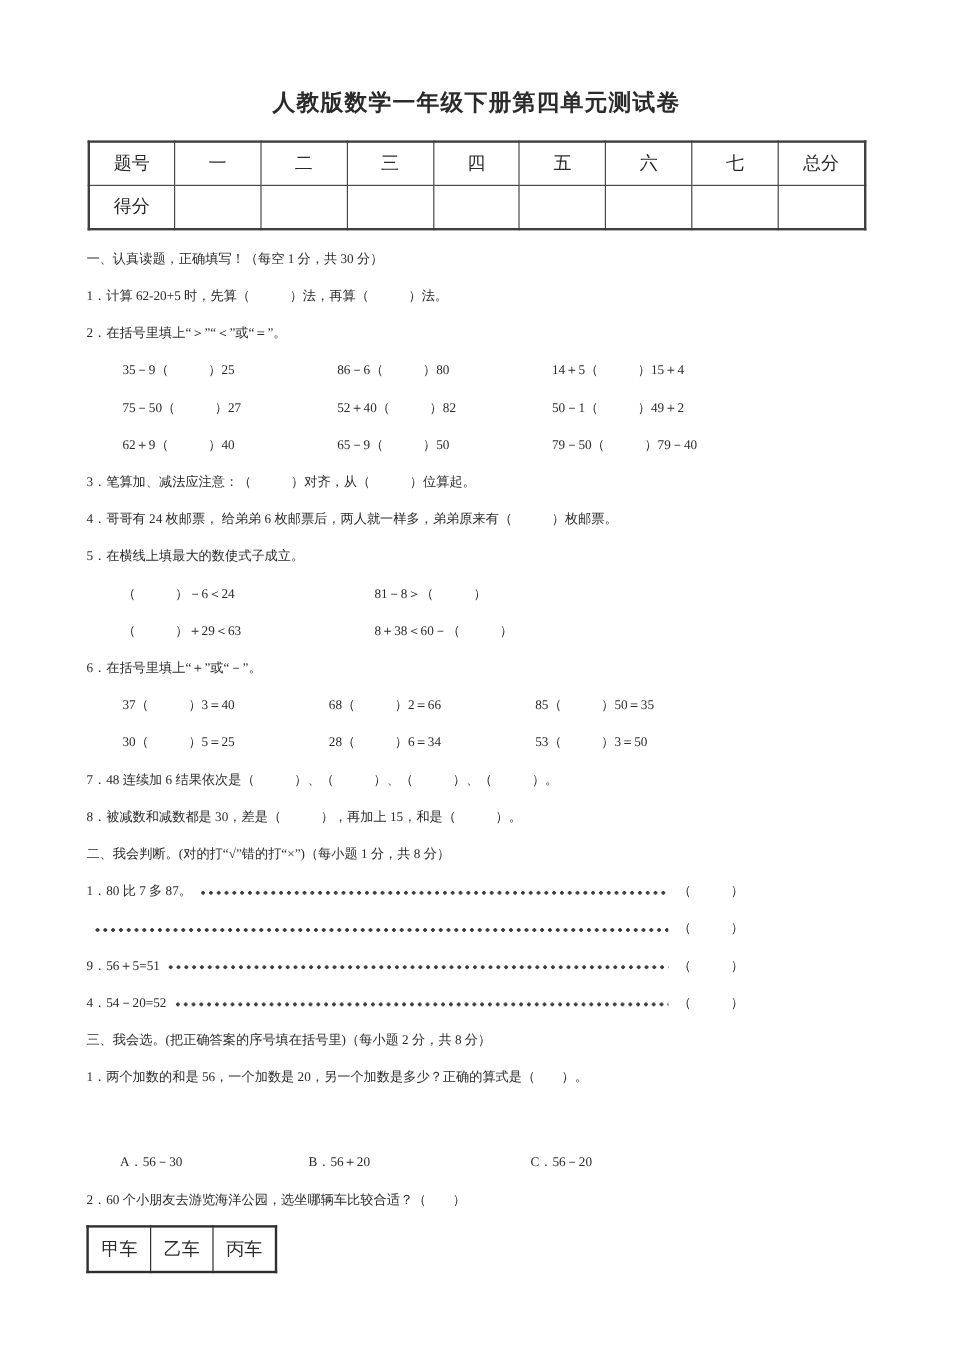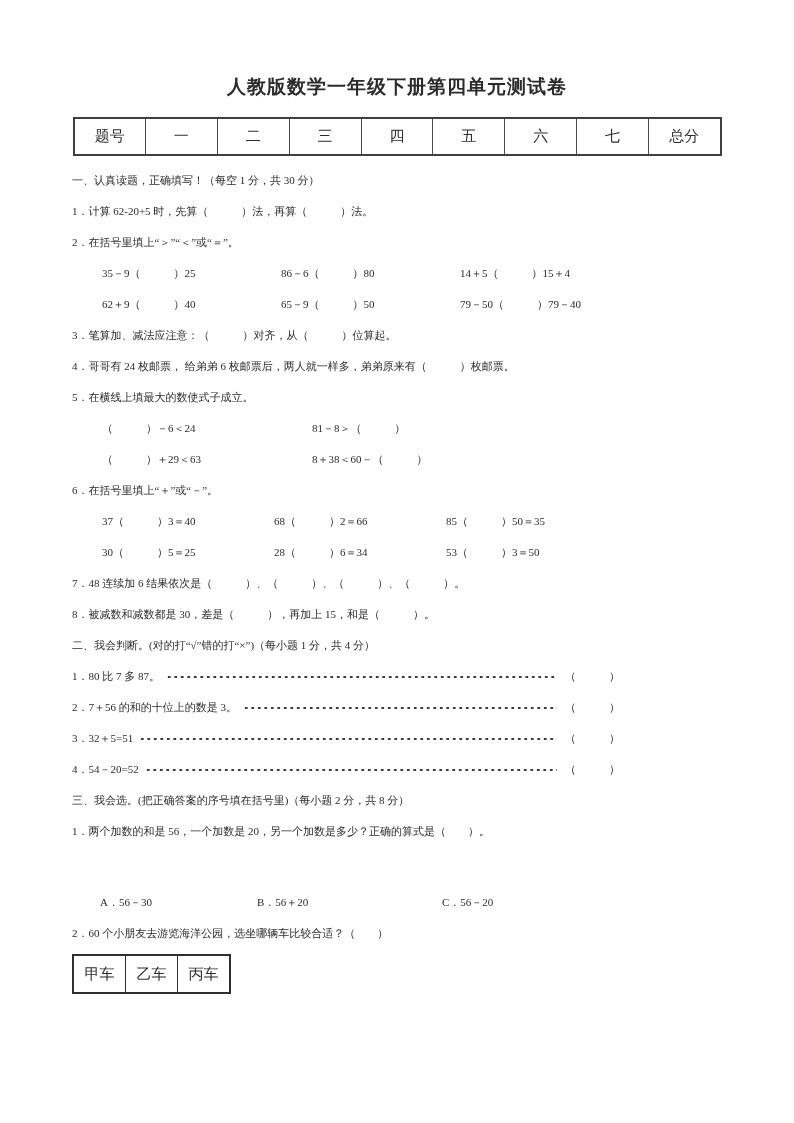--- a/index.html
+++ b/index.html
@@ -108,54 +108,65 @@
         <th>题号</th>
         <th>一</th>
         <th>二</th>
         <th>三</th>
         <th>四</th>
         <th>五</th>
         <th>六</th>
         <th>七</th>
         <th>总分</th>
       </tr>
+      <tr>
+        <td>得分</td>
+        <td></td>
+        <td></td>
+        <td></td>
+        <td></td>
+        <td></td>
+        <td></td>
+        <td></td>
+        <td></td>
+      </tr>
     </tbody>
   </table>
 
   <div class="content">
 
     <p class="line">一、认真读题，正确填写！（每空 1 分，共 30 分）</p>
     <p class="line">1．计算 62-20+5 时，先算（　　　）法，再算（　　　）法。</p>
     <p class="line">2．在括号里填上“＞”“＜”或“＝”。</p>
     <p class="line indent"><span class="col-3a">35－9（　　　）25</span><span class="col-3a">86－6（　　　）80</span><span>14＋5（　　　）15＋4</span></p>
+    <p class="line indent"><span class="col-3a">75－50（　　　）27</span><span class="col-3a">52＋40（　　　）82</span><span>50－1（　　　）49＋2</span></p>
     <p class="line indent"><span class="col-3a">62＋9（　　　）40</span><span class="col-3a">65－9（　　　）50</span><span>79－50（　　　）79－40</span></p>
     <p class="line">3．笔算加、减法应注意：（　　　）对齐，从（　　　）位算起。</p>
     <p class="line">4．哥哥有 24 枚邮票， 给弟弟 6 枚邮票后，两人就一样多，弟弟原来有（　　　）枚邮票。</p>
     <p class="line">5．在横线上填最大的数使式子成立。</p>
     <p class="line indent"><span class="col-2">（　　　）－6＜24</span><span>81－8＞（　　　）</span></p>
     <p class="line indent"><span class="col-2">（　　　）＋29＜63</span><span>8＋38＜60－（　　　）</span></p>
     <p class="line">6．在括号里填上“＋”或“－”。</p>
     <p class="line indent"><span class="col-3b">37（　　　）3＝40</span><span class="col-3b">68（　　　）2＝66</span><span>85（　　　）50＝35</span></p>
     <p class="line indent"><span class="col-3b">30（　　　）5＝25</span><span class="col-3b">28（　　　）6＝34</span><span>53（　　　）3＝50</span></p>
     <p class="line">7．48 连续加 6 结果依次是（　　　）、（　　　）、（　　　）、（　　　）。</p>
     <p class="line">8．被减数和减数都是 30，差是（　　　），再加上 15，和是（　　　）。</p>
 
-    <p class="line">二、我会判断。(对的打“√”错的打“×”)（每小题 1 分，共 4 分）</p>
+    <p class="line">二、我会判断。(对的打“√”错的打“×”)（每小题 1 分，共 8 分）</p>
     <div class="line judge-row">
       <span class="judge-text">1．80 比 7 多 87。</span>
       <span class="leader"></span>
       <span class="judge-answer">（　　　）</span>
     </div>
     <div class="line judge-row">
-      <span class="judge-text">2．7＋56 的和的十位上的数是 3。</span>
       <span class="leader"></span>
       <span class="judge-answer">（　　　）</span>
     </div>
     <div class="line judge-row">
-      <span class="judge-text">3．32＋5=51</span>
+      <span class="judge-text">9．56＋5=51</span>
       <span class="leader"></span>
       <span class="judge-answer">（　　　）</span>
     </div>
     <div class="line judge-row">
       <span class="judge-text">4．54－20=52</span>
       <span class="leader"></span>
       <span class="judge-answer">（　　　）</span>
     </div>
 
     <p class="line">三、我会选。(把正确答案的序号填在括号里)（每小题 2 分，共 8 分）</p>

